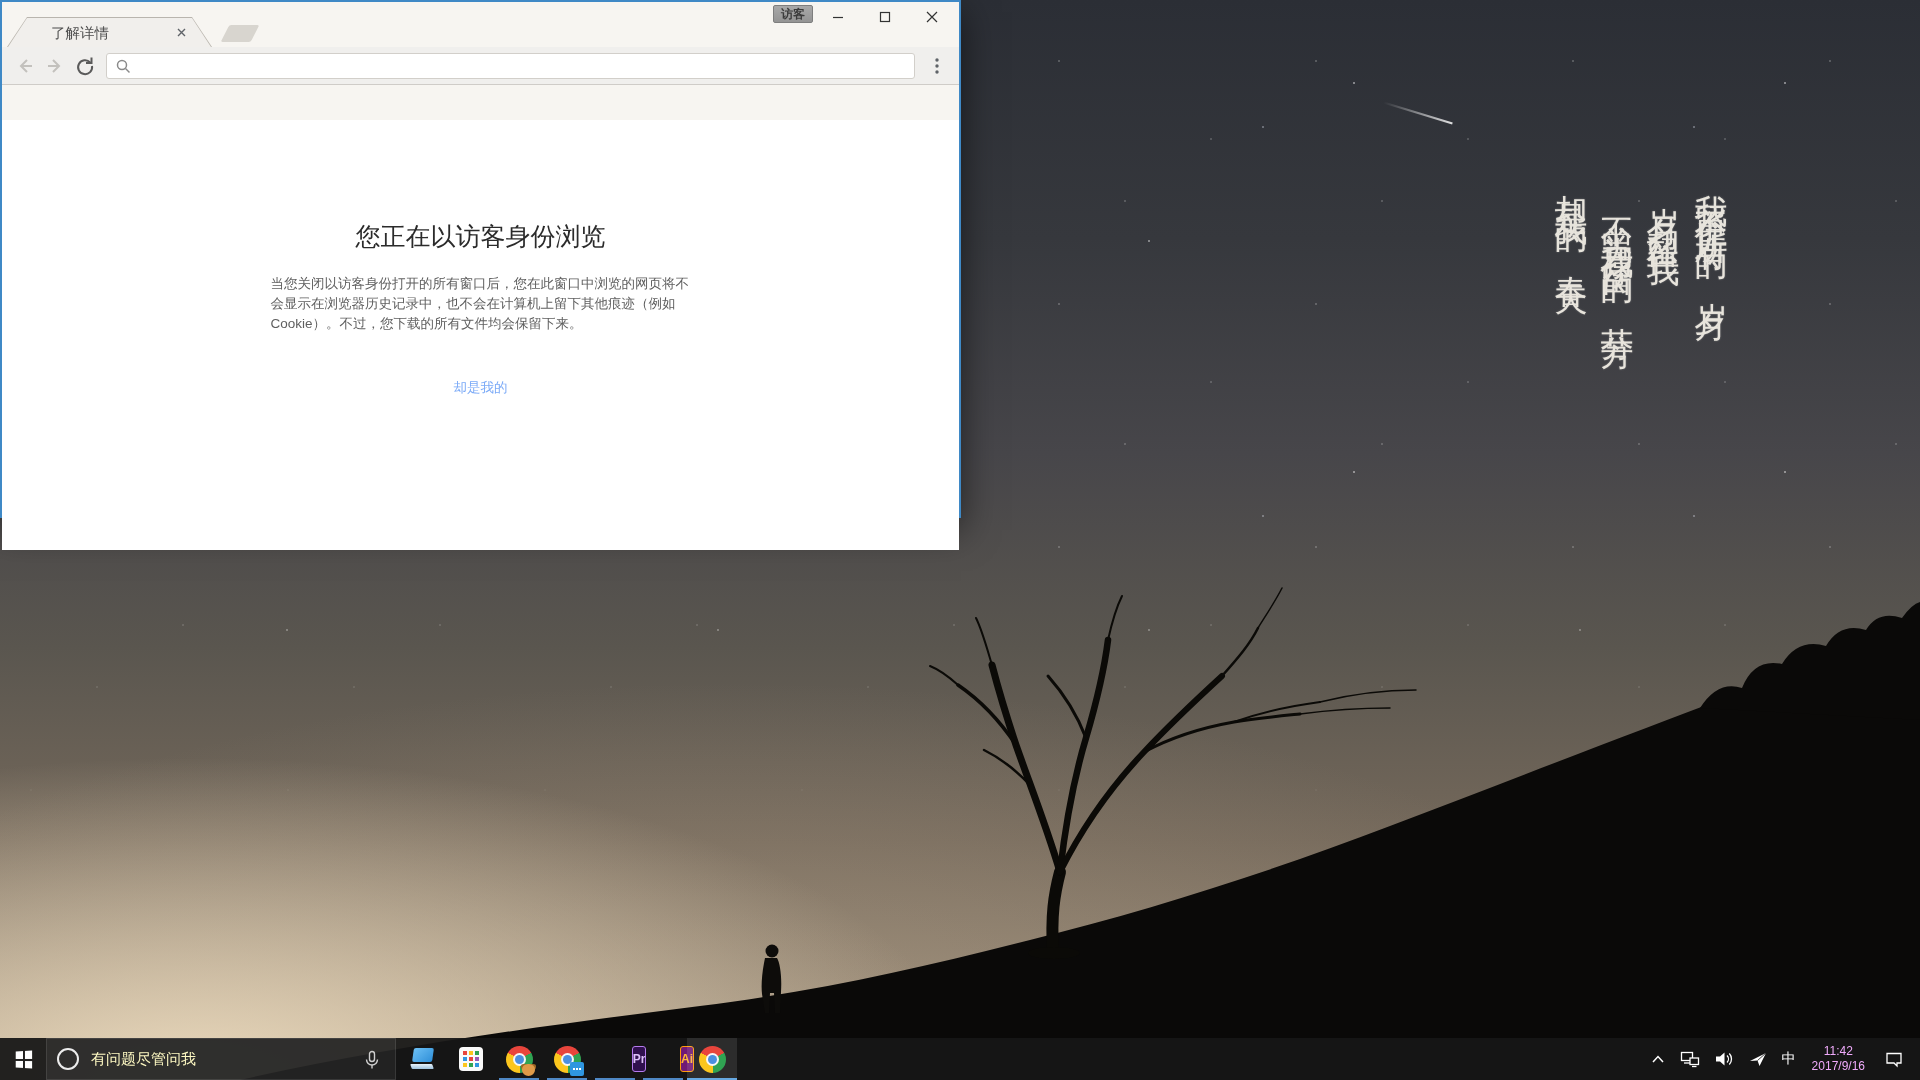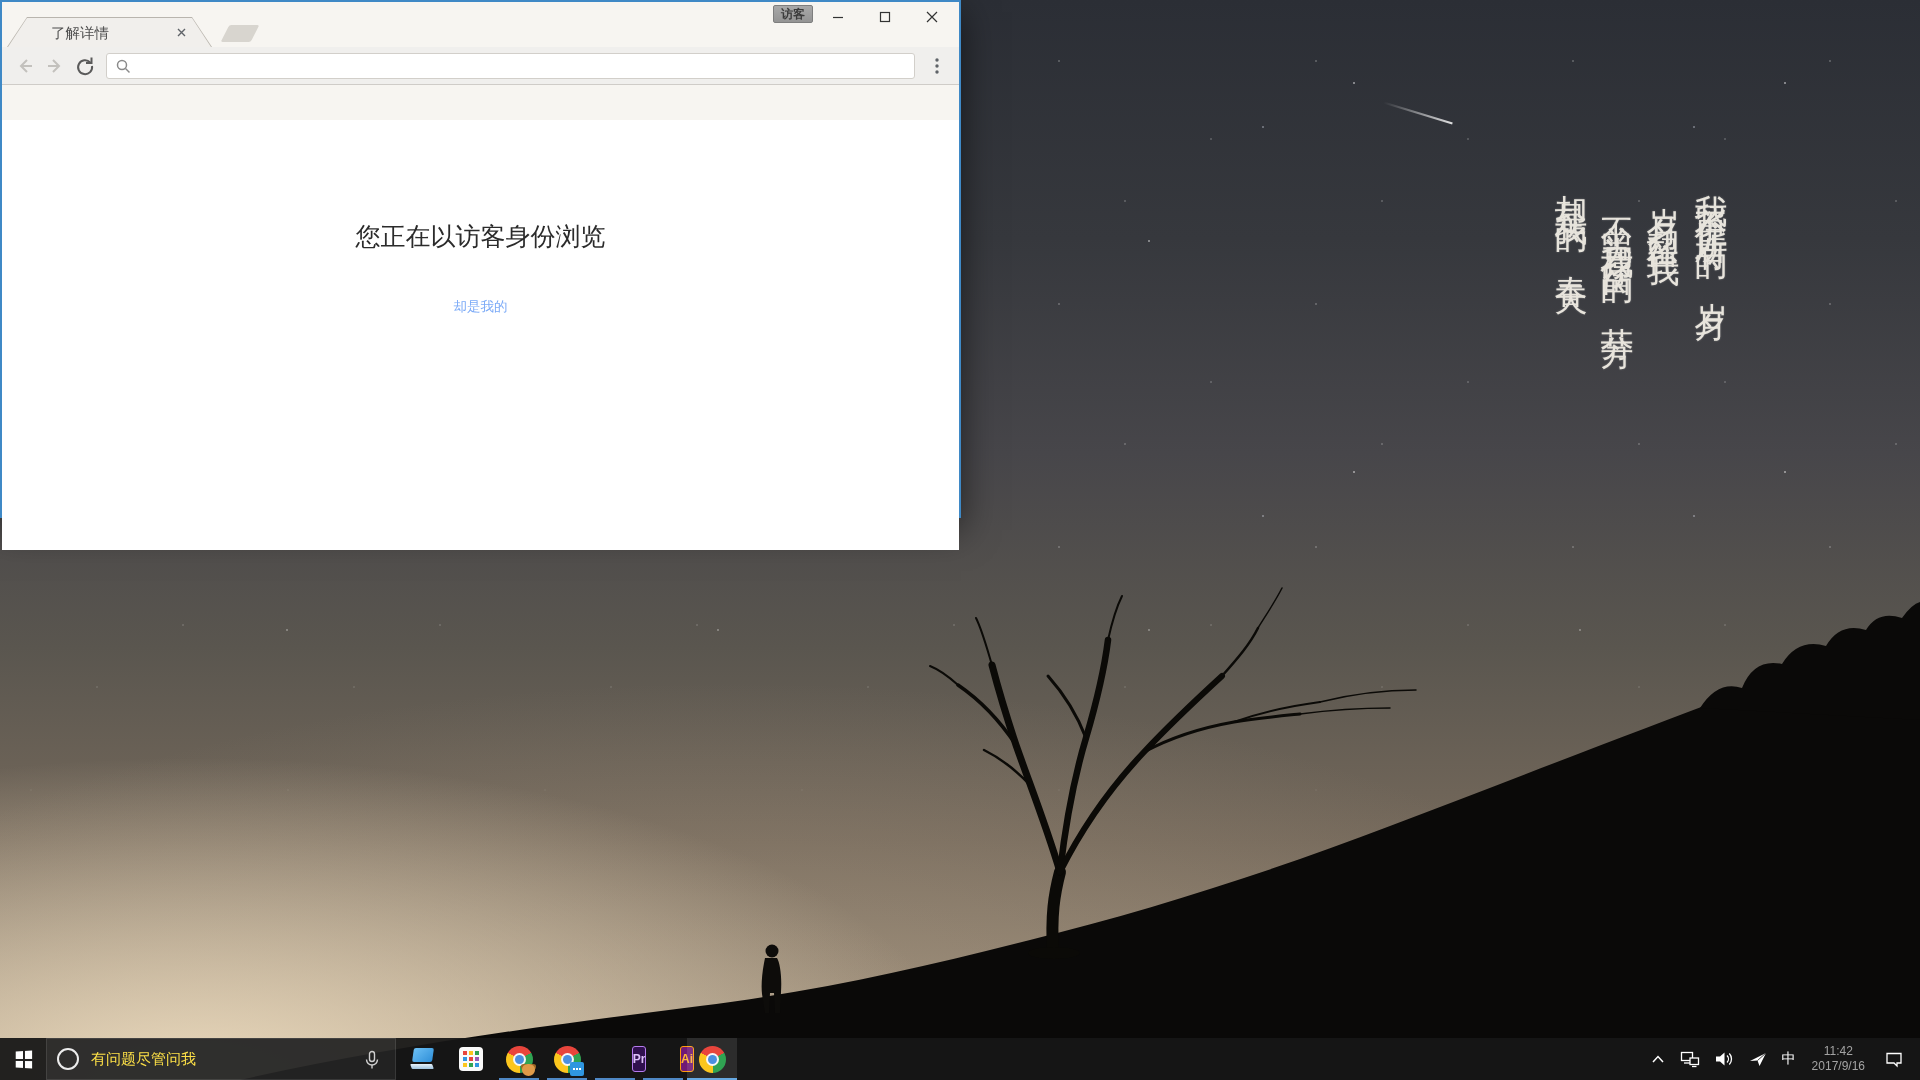--- a/index.html
+++ b/index.html
@@ -91,21 +91,21 @@
   .taskbar { position:absolute; left:0; bottom:0; width:1920px; height:42px;
     background:rgba(22,22,22,.94); display:flex; align-items:stretch; z-index:50; }
   .start-btn { width:46px; display:flex; align-items:center; justify-content:center; }
   .win-logo { width:17px; height:17px; display:grid; grid-template-columns:1fr 1fr;
     grid-template-rows:1fr 1fr; gap:2px; transform:perspective(46px) rotateY(-16deg); }
   .win-logo span { background:#fff; }
   .search-box { width:350px; display:flex; align-items:center; position:relative;
     background:rgba(255,255,255,.06); border:1px solid rgba(255,255,255,.10); }
   .cortana-ring { width:22px; height:22px; border:2px solid #ececec; border-radius:50%;
     margin-left:10px; }
-  .search-text { margin-left:12px; font-size:15px; color:#fde047; }
+  .search-text { margin-left:12px; font-size:15px; color:#fef9c3; }
   .search-mic { position:absolute; right:14px; top:11px; }
   .task-icons { display:flex; align-items:stretch; margin-left:3px; }
   .task-cell { width:48px; position:relative; display:flex; align-items:center; justify-content:center; }
   .task-cell.running::after { content:""; position:absolute; left:4px; right:4px; bottom:0;
     height:2px; background:#4f88c5; }
   .task-cell.active { width:50px; background:rgba(255,255,255,.10); }
   .task-cell.active::after { left:0; right:0; background:#66a8e0; }
 
   .chrome-ic { position:relative; width:27px; height:27px; border-radius:50%;
     background:conic-gradient(from -60deg, #e8453c 0 120deg, #30a352 0 240deg, #fcc61d 0 360deg); }
@@ -133,21 +133,21 @@
     align-content:center; justify-content:center; }
   .grid-ic span:nth-child(1){background:#e8453c}.grid-ic span:nth-child(2){background:#fcc61d}
   .grid-ic span:nth-child(3){background:#30a352}.grid-ic span:nth-child(4){background:#2f96e0}
   .grid-ic span:nth-child(5){background:#e8453c}.grid-ic span:nth-child(6){background:#9b59b6}
   .grid-ic span:nth-child(7){background:#fcc61d}.grid-ic span:nth-child(8){background:#30a352}
   .grid-ic span:nth-child(9){background:#2f96e0}
 
   .tray { margin-left:auto; display:flex; align-items:center; padding-right:6px; }
   .tray-item { padding:0 7px; height:42px; display:flex; align-items:center; justify-content:center; }
   .ime-badge { font-size:14px; color:#fff; }
-  .clock { text-align:center; color:#a3a3a3; font-size:12px; line-height:15px; padding:0 9px; }
+  .clock { text-align:center; color:#f0abfc; font-size:12px; line-height:15px; padding:0 9px; }
   .notif { padding:0 10px; }
 </style>
 </head>
 <body>
 
 <div class="desktop">
 
   <div class="wallpaper">
     <div class="stars stars-a"></div>
     <div class="stars stars-b"></div>
@@ -257,20 +257,21 @@
         <svg width="4" height="16">
           <circle cx="2" cy="2" r="1.7" fill="#5f6368"></circle>
           <circle cx="2" cy="8" r="1.7" fill="#5f6368"></circle>
           <circle cx="2" cy="14" r="1.7" fill="#5f6368"></circle>
         </svg>
       </span>
     </div>
 
     <div class="page-content">
       <div class="page-title">您正在以访客身份浏览</div>
+      <p class="page-body">当您关闭以访客身份打开的所有窗口后，您在此窗口中浏览的网页将不会显示在浏览器历史记录中，也不会在计算机上留下其他痕迹（例如Cookie）。不过，您下载的所有文件均会保留下来。</p>
       <a class="learn-more" href="#">却是我的</a>
     </div>
   </div>
 
   <div class="taskbar">
     <div class="start-btn">
       <div class="win-logo">
         <span></span>
           <span></span>
           <span></span>

